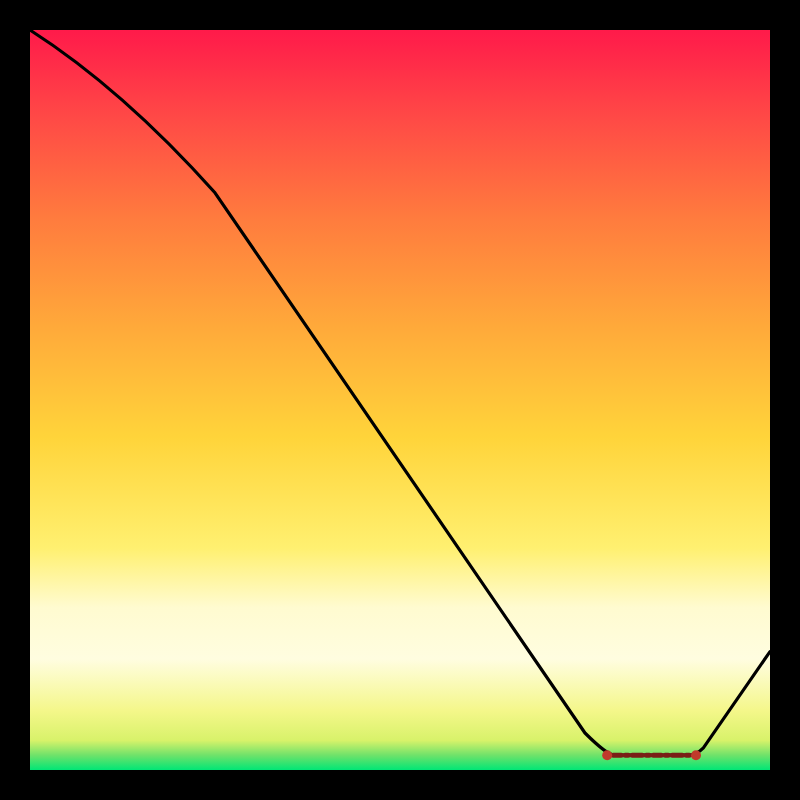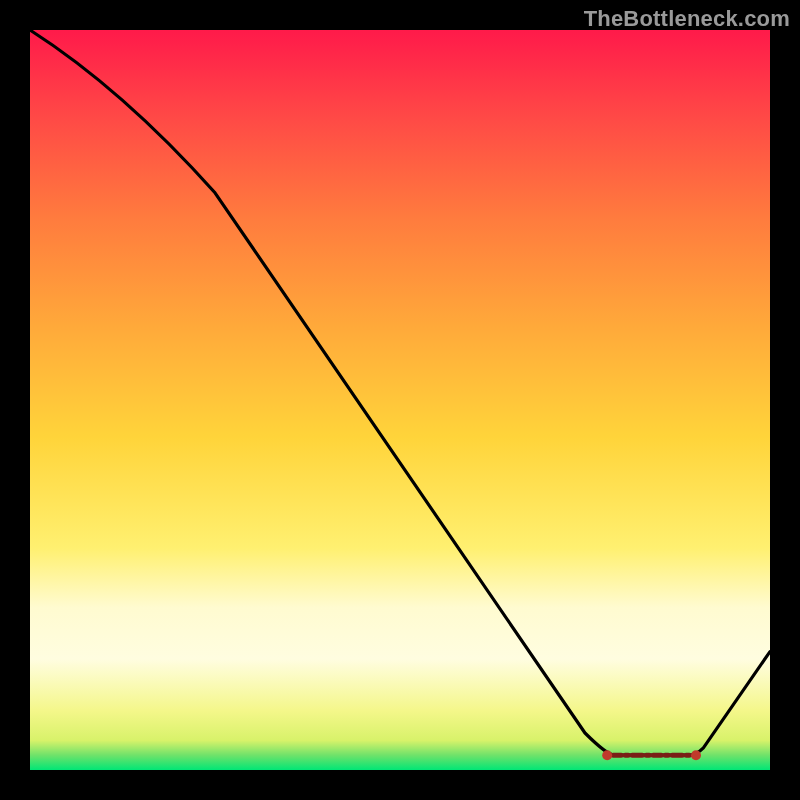--- a/index.html
+++ b/index.html
@@ -30,21 +30,20 @@
   svg {
     position: absolute;
     left: 0;
     top: 0;
   }
 </style>
 </head>
 <body>
 <div class="wrap">
 
-<div class="watermark">TheBottleneck.com</div>
 
 <svg id="chart-svg" width="800" height="800" viewBox="0 0 800 800">
   <defs>
     <linearGradient id="bg-grad" x1="0" y1="1" x2="0" y2="0">
           <stop offset="0%" stop-color="#00e676"></stop>
           <stop offset="2%" stop-color="#6fe26a"></stop>
           <stop offset="4%" stop-color="#d8f26a"></stop>
           <stop offset="8%" stop-color="#f4f78a"></stop>
           <stop offset="15%" stop-color="#fffde0"></stop>
           <stop offset="22%" stop-color="#fffbd0"></stop>

